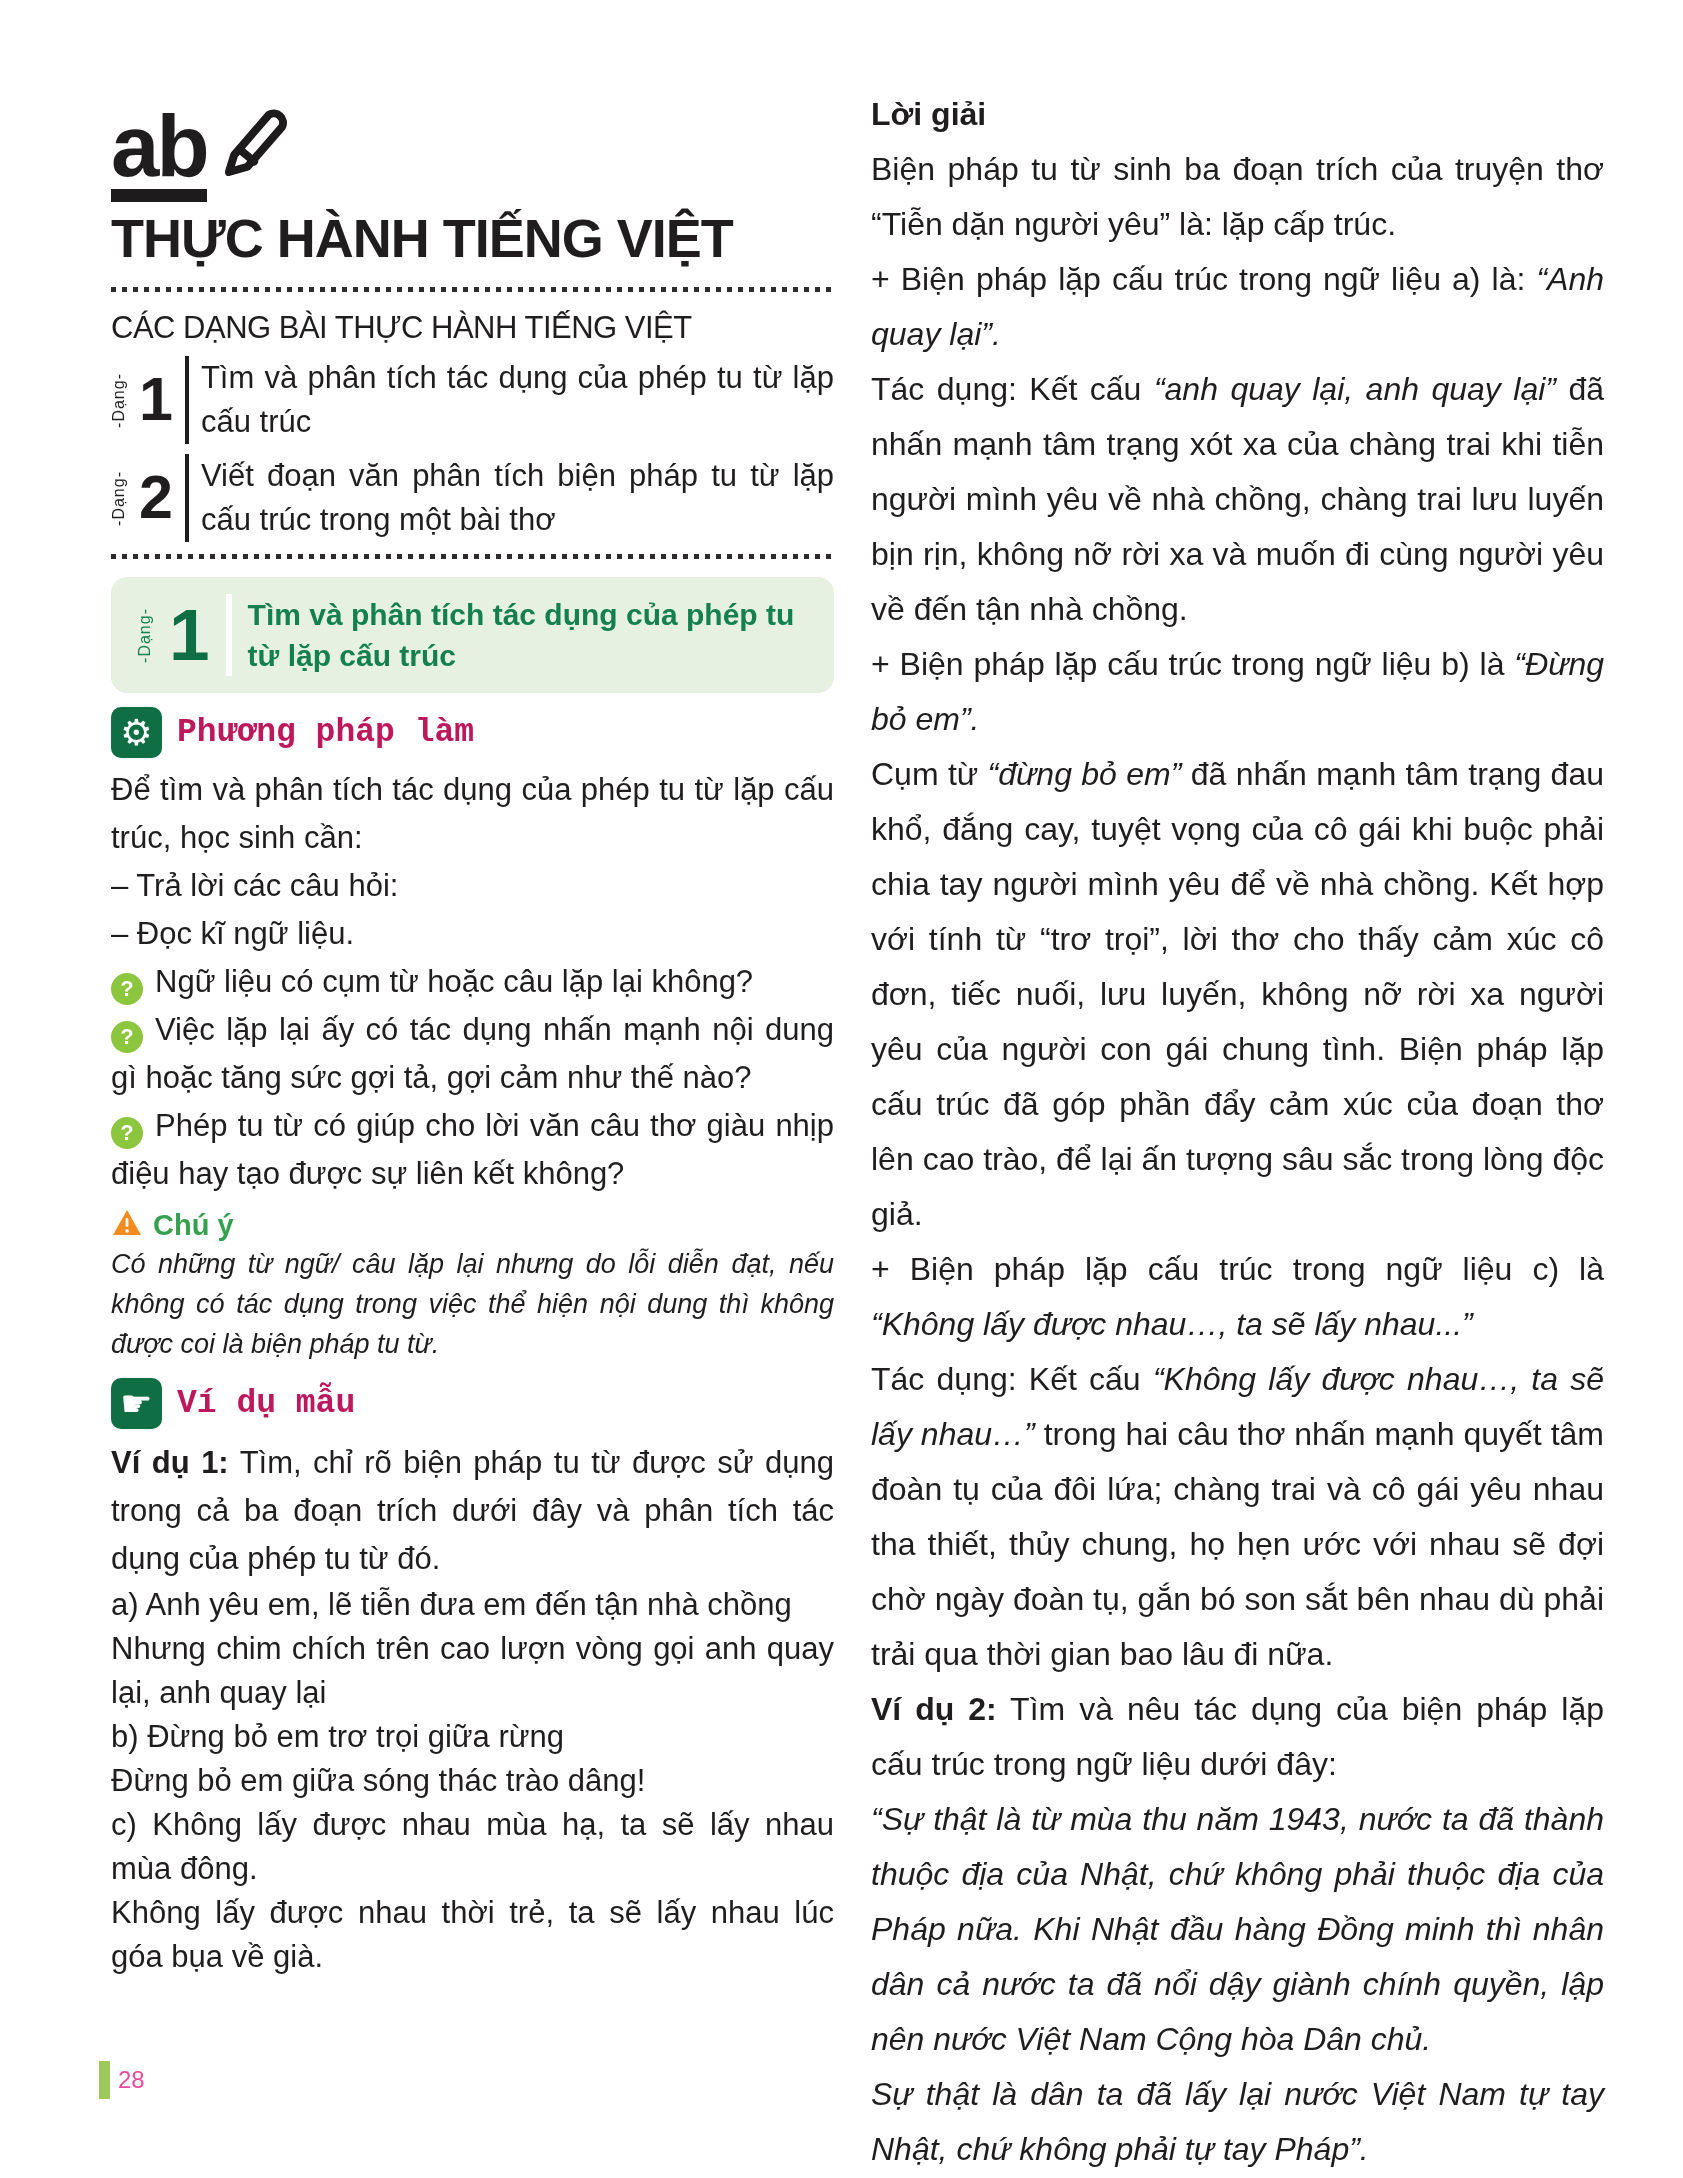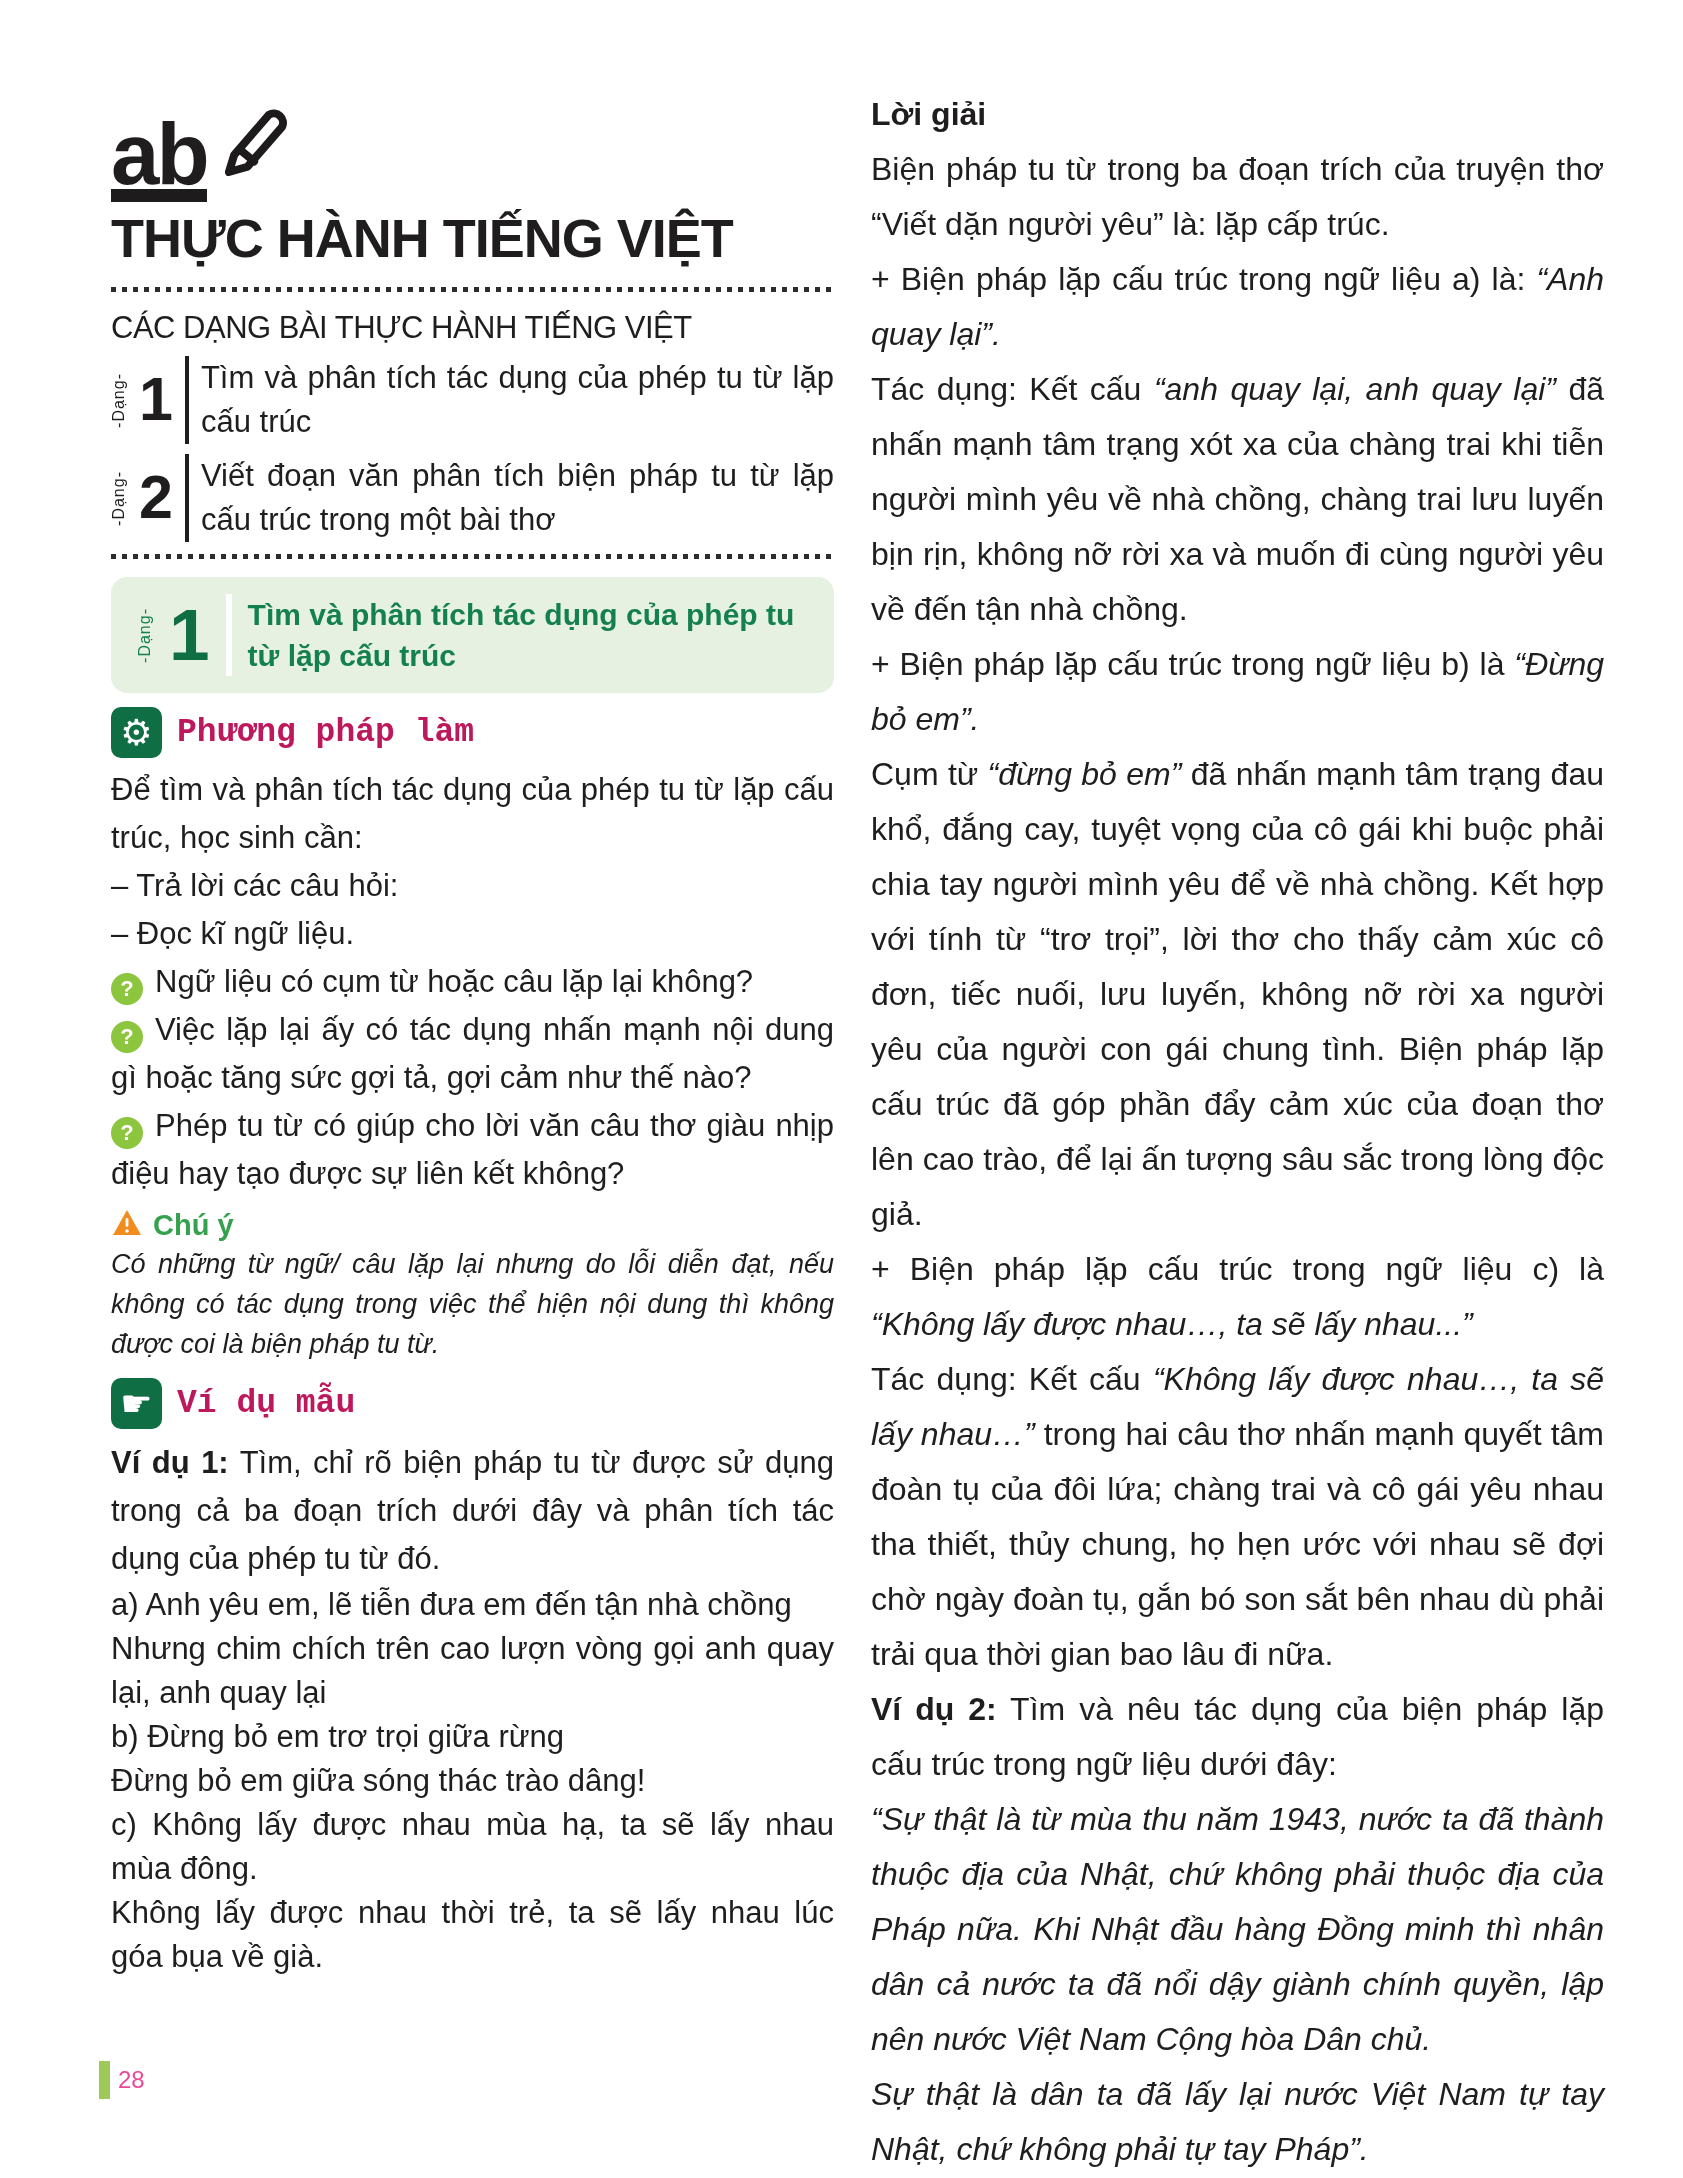--- a/index.html
+++ b/index.html
@@ -7,21 +7,21 @@
     width:1683px;height:2178px;position:relative;background:#ffffff;
     font-family:"Liberation Sans", sans-serif;color:#1f1d1e;
     -webkit-font-smoothing:antialiased;
   }
   .col-left{position:absolute;left:111px;top:85px;width:723px;}
   .col-right{position:absolute;left:871px;top:87px;width:733px;}
 
   
   .logo{display:flex;align-items:flex-end;gap:6px;height:117px;margin-bottom:8px;}
   .logo-ab{font-size:87px;font-weight:700;letter-spacing:-3px;line-height:0.82;
-    border-bottom:13px solid #1d1b1c;display:inline-block;}
+    border-bottom:13px solid #1d1b1c;padding-bottom:8px;display:inline-block;}
   .pencil{margin-bottom:18px;}
 
   .page-title{font-size:54px;font-weight:700;letter-spacing:-1px;line-height:57px;margin:0 0 20px 0;}
   .dots{height:5px;margin:0 0 18px 0;
     background:repeating-linear-gradient(90deg,#2e2b2c 0 5px,transparent 5px 11px);}
   .dots.second{margin:12px 0 0 0;}
   .subtitle{font-size:31px;font-weight:400;letter-spacing:-0.5px;margin:0 0 6px 0;line-height:36px;}
 
   .dang-item{display:flex;align-items:center;gap:12px;margin-top:10px;}
   .dang-vert{writing-mode:vertical-rl;transform:rotate(180deg);font-size:16px;color:#1f1d1e;
@@ -145,21 +145,21 @@
   <p class="body-p quote">Nhưng chim chích trên cao lượn vòng gọi anh quay lại, anh quay lại</p>
   <p class="body-p quote">b) Đừng bỏ em trơ trọi giữa rừng</p>
   <p class="body-p quote">Đừng bỏ em giữa sóng thác trào dâng!</p>
   <p class="body-p quote">c) Không lấy được nhau mùa hạ, ta sẽ lấy nhau mùa đông.</p>
   <p class="body-p quote">Không lấy được nhau thời trẻ, ta sẽ lấy nhau lúc góa bụa về già.</p>
 
 </div>
 
 <div class="col-right">
   <p class="rp rh"><span class="b">Lời giải</span></p>
-  <p class="rp"><span>Biện pháp tu từ trong ba đoạn trích của truyện thơ “Viết dặn người yêu” là: lặp cấp trúc.</span></p>
+  <p class="rp"><span>Biện pháp tu từ sinh ba đoạn trích của truyện thơ “Tiễn dặn người yêu” là: lặp cấp trúc.</span></p>
   <p class="rp"><span>+ Biện pháp lặp cấu trúc trong ngữ liệu a) là: </span><span class="i">“Anh quay lại”.</span></p>
   <p class="rp"><span>Tác dụng: Kết cấu </span><span class="i">“anh quay lại, anh quay lại”</span><span> đã nhấn mạnh tâm trạng xót xa của chàng trai khi tiễn người mình yêu về nhà chồng, chàng trai lưu luyến bịn rịn, không nỡ rời xa và muốn đi cùng người yêu về đến tận nhà chồng.</span></p>
   <p class="rp"><span>+ Biện pháp lặp cấu trúc trong ngữ liệu b) là </span><span class="i">“Đừng bỏ em”.</span></p>
   <p class="rp"><span>Cụm từ </span><span class="i">“đừng bỏ em”</span><span> đã nhấn mạnh tâm trạng đau khổ, đắng cay, tuyệt vọng của cô gái khi buộc phải chia tay người mình yêu để về nhà chồng. Kết hợp với tính từ “trơ trọi”, lời thơ cho thấy cảm xúc cô đơn, tiếc nuối, lưu luyến, không nỡ rời xa người yêu của người con gái chung tình. Biện pháp lặp cấu trúc đã góp phần đẩy cảm xúc của đoạn thơ lên cao trào, để lại ấn tượng sâu sắc trong lòng độc giả.</span></p>
   <p class="rp"><span>+ Biện pháp lặp cấu trúc trong ngữ liệu c) là </span><span class="i">“Không lấy được nhau…, ta sẽ lấy nhau...”</span></p>
   <p class="rp"><span>Tác dụng: Kết cấu </span><span class="i">“Không lấy được nhau…, ta sẽ lấy nhau…”</span><span> trong hai câu thơ nhấn mạnh quyết tâm đoàn tụ của đôi lứa; chàng trai và cô gái yêu nhau tha thiết, thủy chung, họ hẹn ước với nhau sẽ đợi chờ ngày đoàn tụ, gắn bó son sắt bên nhau dù phải trải qua thời gian bao lâu đi nữa.</span></p>
   <p class="rp"><span class="b">Ví dụ 2:</span><span> Tìm và nêu tác dụng của biện pháp lặp cấu trúc trong ngữ liệu dưới đây:</span></p>
   <p class="rp rq"><span class="i">“Sự thật là từ mùa thu năm 1943, nước ta đã thành thuộc địa của Nhật, chứ không phải thuộc địa của Pháp nữa. Khi Nhật đầu hàng Đồng minh thì nhân dân cả nước ta đã nổi dậy giành chính quyền, lập nên nước Việt Nam Cộng hòa Dân chủ.</span></p>
   <p class="rp rq"><span class="i">Sự thật là dân ta đã lấy lại nước Việt Nam tự tay Nhật, chứ không phải tự tay Pháp”.</span></p>
 

